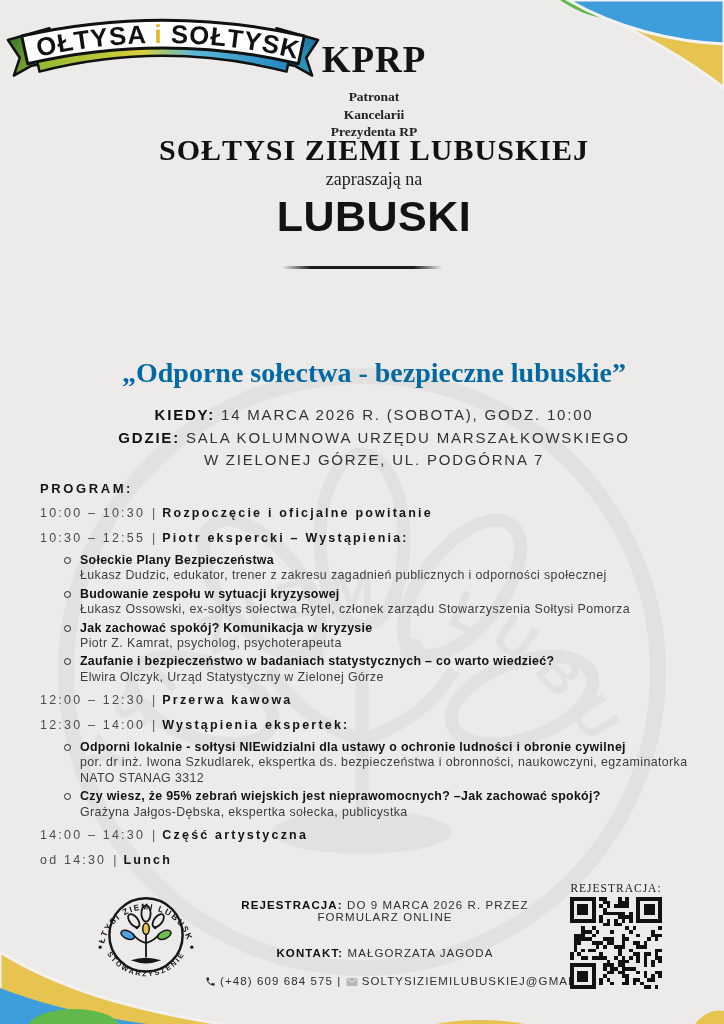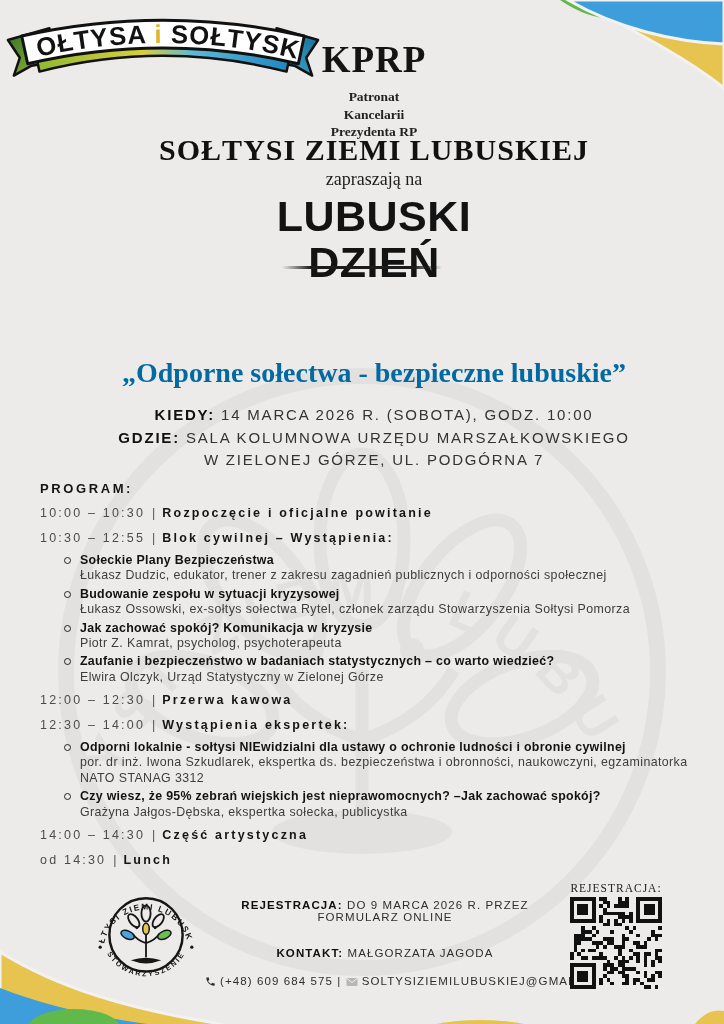--- a/index.html
+++ b/index.html
@@ -99,21 +99,20 @@
   <div class="abs center kprp">KPRP</div>
   <div class="abs center patronat">
     <div>Patronat</div>
     <div>Kancelarii</div>
     <div>Prezydenta RP</div>
   </div>
   <div class="abs center organizer">SOŁTYSI ZIEMI LUBUSKIEJ</div>
   <div class="abs center invite">zapraszają na</div>
   <div class="abs center main-title">
     <div>LUBUSKI</div>
-    <div>DZIEŃ</div>
   </div>
   <div class="abs title-underline"></div>
 
   <svg class="ribbon" width="326" height="80" viewBox="0 0 330 80">
     <defs>
       <linearGradient id="gTailL" x1="0" y1="0" x2="1" y2="1">
         <stop offset="0" stop-color="#2e6e2c"></stop>
           <stop offset="1" stop-color="#a6c333"></stop>
       </linearGradient>
       <linearGradient id="gTailR" x1="1" y1="0" x2="0" y2="1">
@@ -148,21 +147,21 @@
   </div>
 
   <div class="abs program">
     <div class="prog-heading">PROGRAM:</div>
 
     <div class="prog-row">
       <span class="time">10:00 – 10:30</span><span class="psep">|</span><span class="ptitle">Rozpoczęcie i oficjalne powitanie</span>
     </div>
 
     <div class="prog-row tight">
-      <span class="time">10:30 – 12:55</span><span class="psep">|</span><span class="ptitle">Blok cywilnej – Wystąpienia:</span>
+      <span class="time">10:30 – 12:55</span><span class="psep">|</span><span class="ptitle">Piotr ekspercki – Wystąpienia:</span>
     </div>
     <div class="talks">
       <div class="talk">
         <span class="bullet"></span>
         <div>
             <div class="talk-title">Sołeckie Plany Bezpieczeństwa</div>
         <div class="talk-speaker">Łukasz Dudzic, edukator, trener z zakresu zagadnień publicznych i odporności społecznej</div>
           </div>
       </div>
       <div class="talk">

